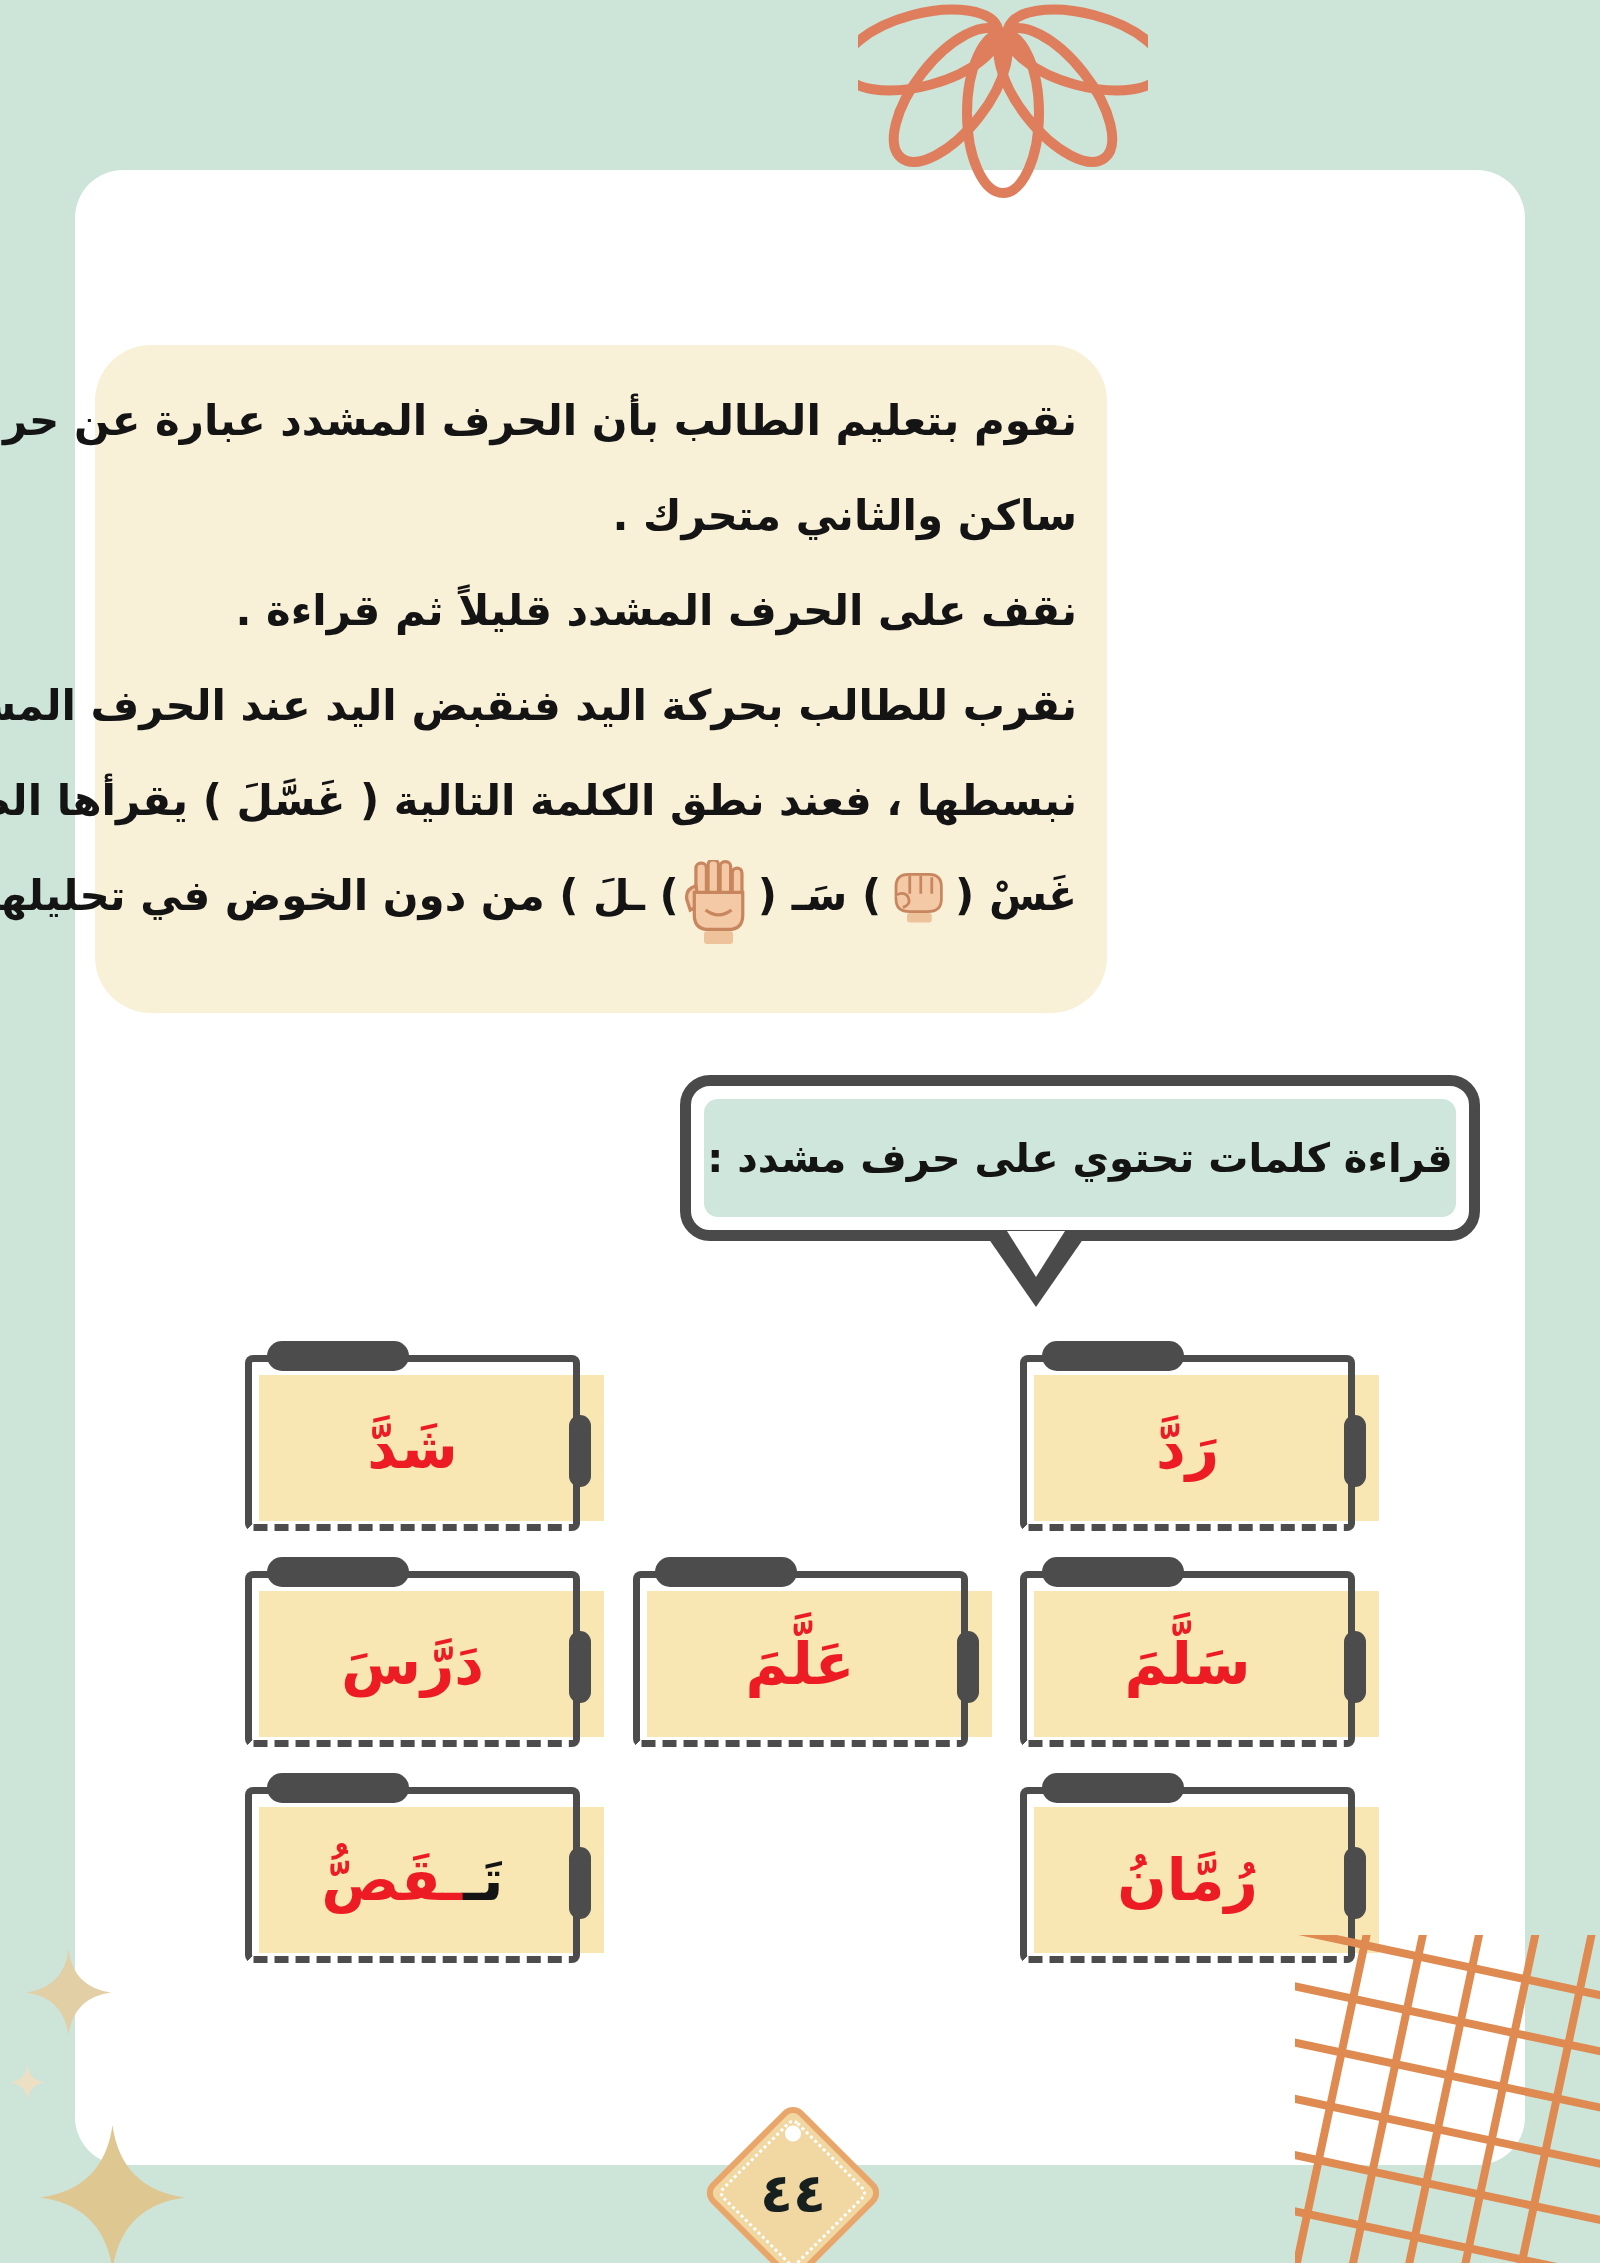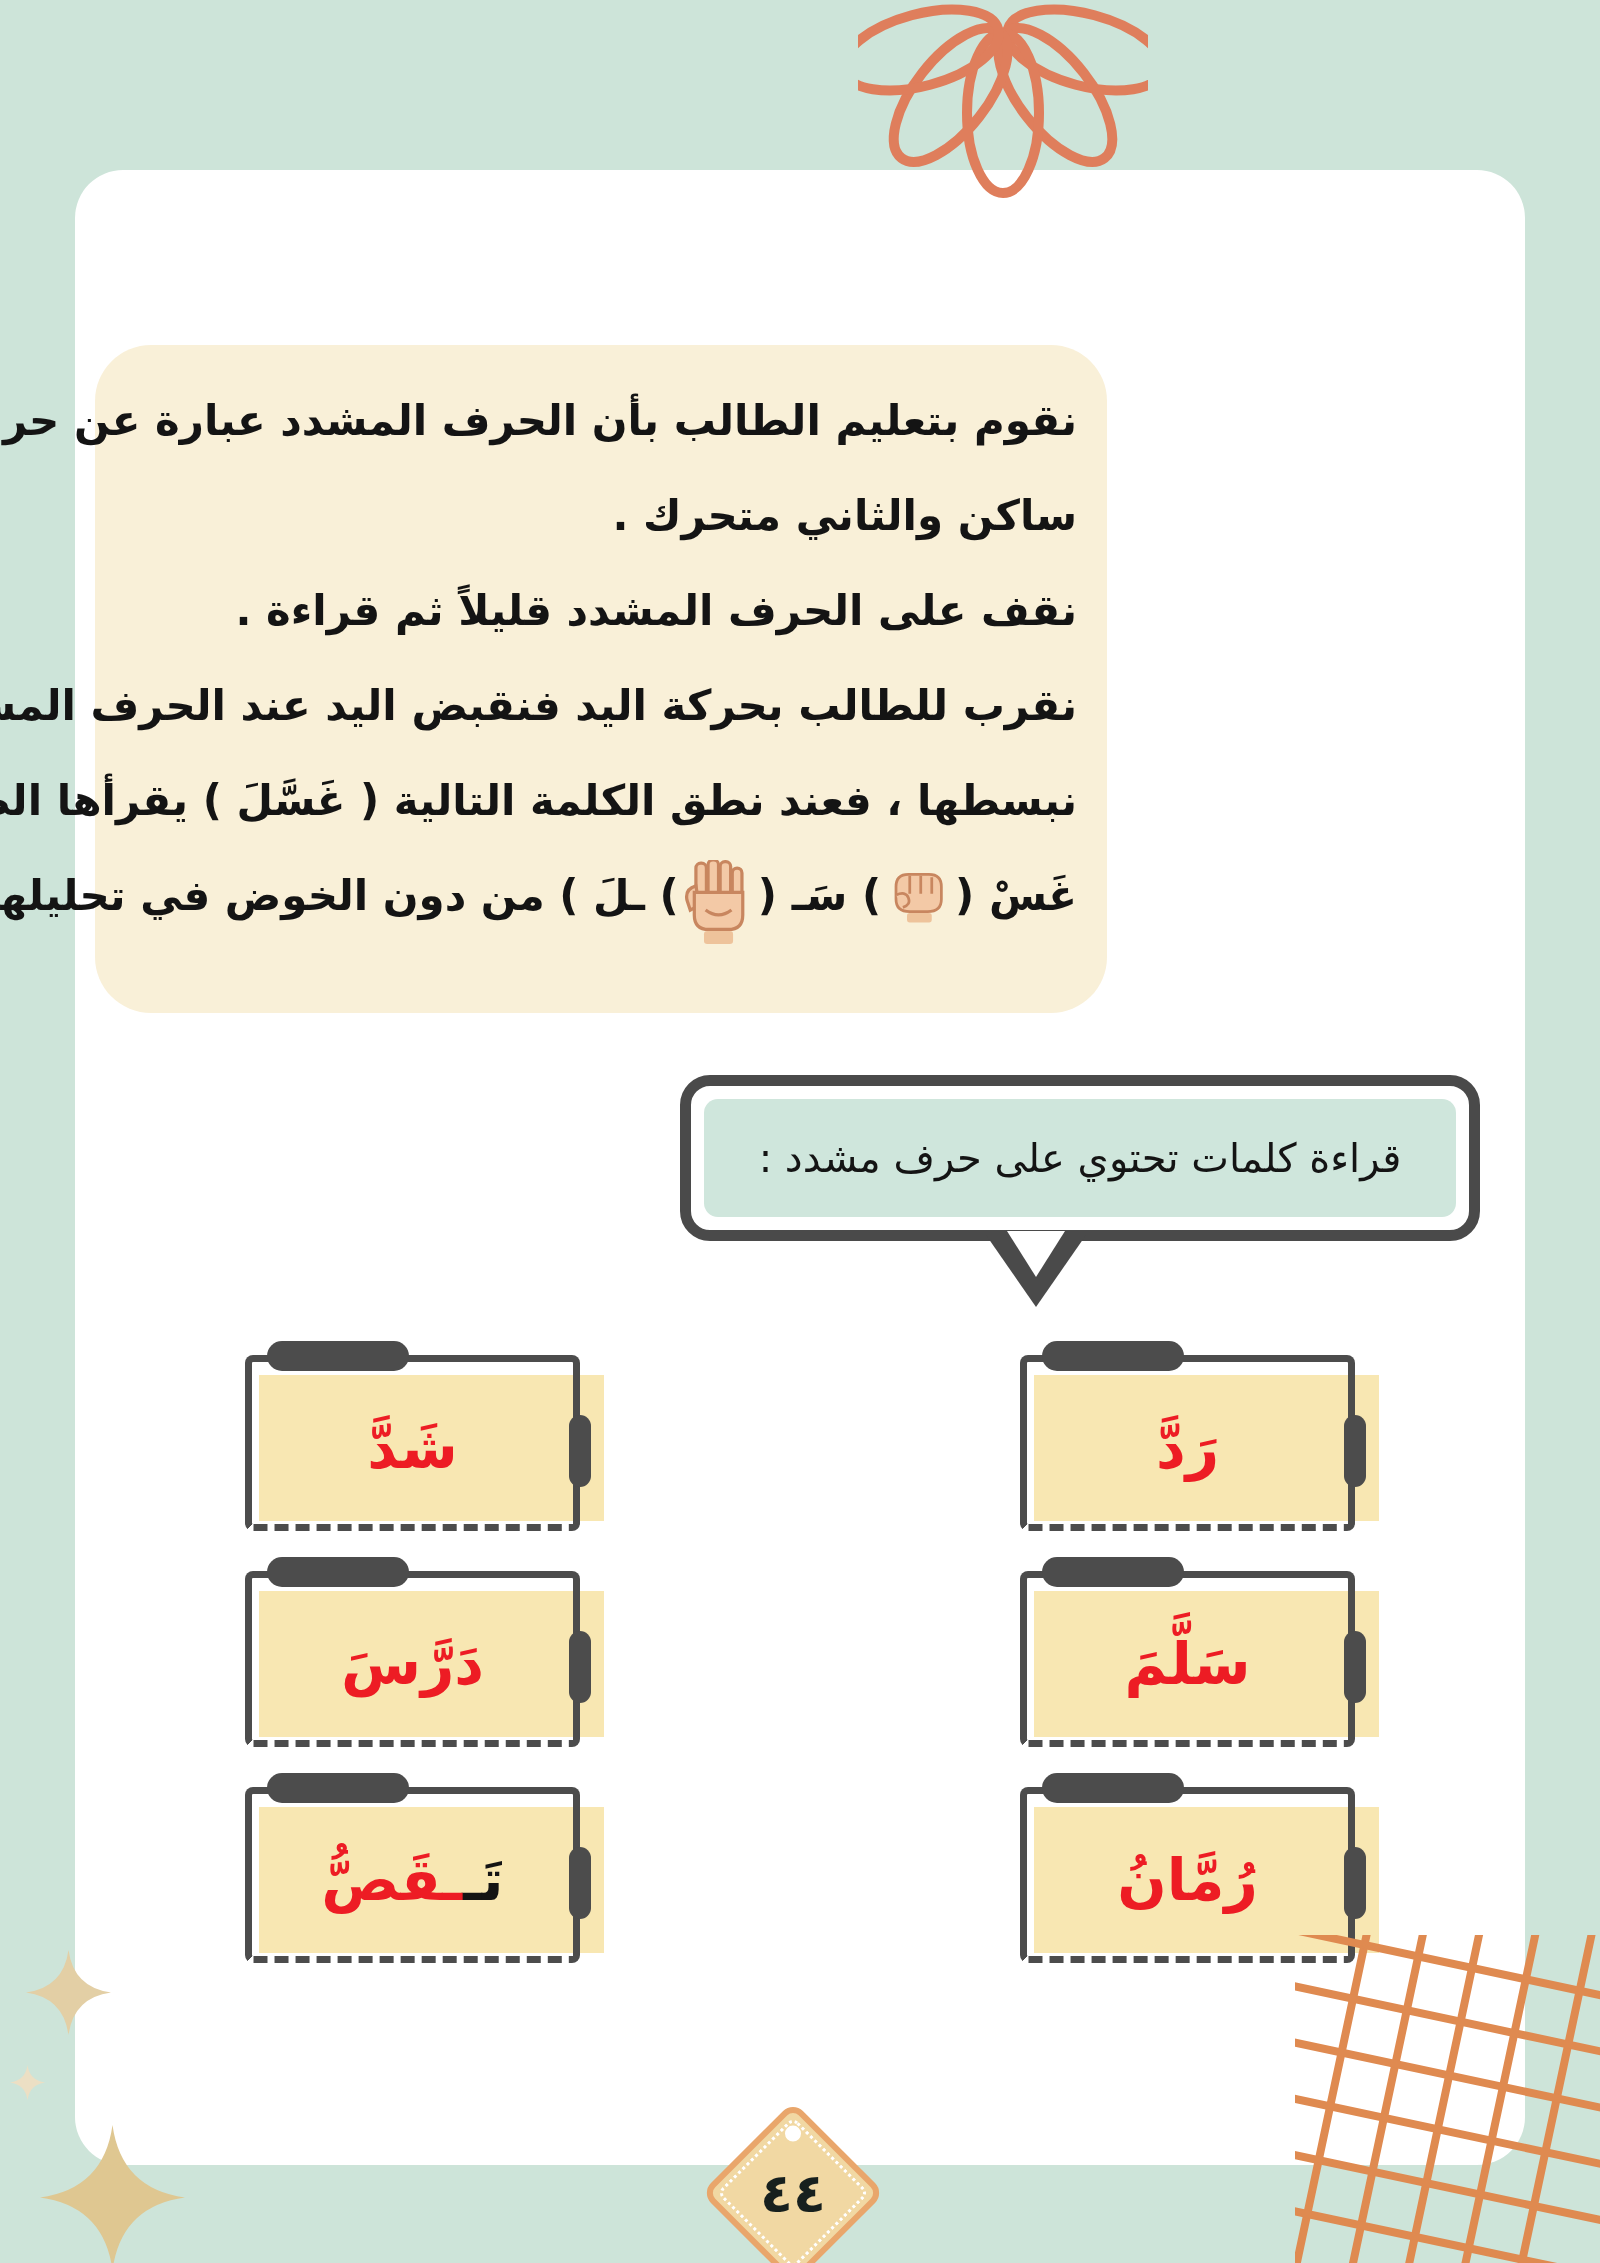--- a/index.html
+++ b/index.html
@@ -52,21 +52,21 @@
   .hand-ic.big{height:84px;vertical-align:-34px;}
 
   
   .callout{position:absolute;left:605px;top:905px;width:800px;}
   .callout-box{
     border:11px solid #4a4a4a;border-radius:30px;background:#ffffff;padding:13px;
   }
   .callout-inner{
     background:#cfe6dc;border-radius:14px;min-height:118px;
     display:flex;align-items:center;justify-content:center;
-    font-size:40px;font-weight:normal;color:#141414;direction:rtl;text-align:center;
+    font-size:40px;font-weight:bold;color:#141414;direction:rtl;text-align:center;
   }
   .callout-pointer{
     position:absolute;left:306px;top:100%;margin-top:-6px;width:0;height:0;
     border-left:50px solid transparent;border-right:50px solid transparent;
     border-top:72px solid #4a4a4a;
   }
   .callout-pointer-inner{
     position:absolute;left:327px;top:100%;margin-top:-10px;width:0;height:0;
     border-left:29px solid transparent;border-right:29px solid transparent;
     border-top:46px solid #ffffff;z-index:1;
@@ -228,20 +228,27 @@
           <div class="wframe"></div>
           <span class="wclip-top"></span>
           <span class="wclip-right"></span>
           <div class="wword">سَلَّمَ</div>
         </div>
         <div class="wcard">
           <div class="wyellow"></div>
           <div class="wframe"></div>
           <span class="wclip-top"></span>
           <span class="wclip-right"></span>
+          <div class="wword">عَلَّمَ</div>
+        </div>
+        <div class="wcard">
+          <div class="wyellow"></div>
+          <div class="wframe"></div>
+          <span class="wclip-top"></span>
+          <span class="wclip-right"></span>
           <div class="wword">دَرَّسَ</div>
         </div>
       </div>
 
       <div class="grid-row">
         <div class="wcard">
           <div class="wyellow"></div>
           <div class="wframe"></div>
           <span class="wclip-top"></span>
           <span class="wclip-right"></span>

